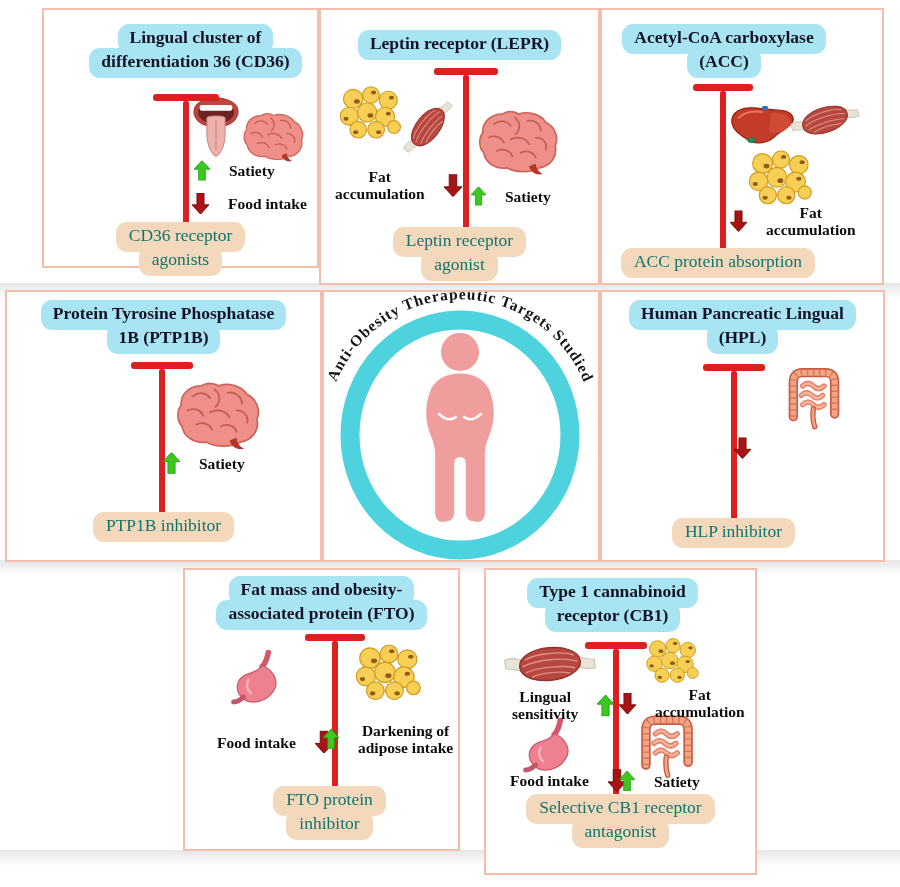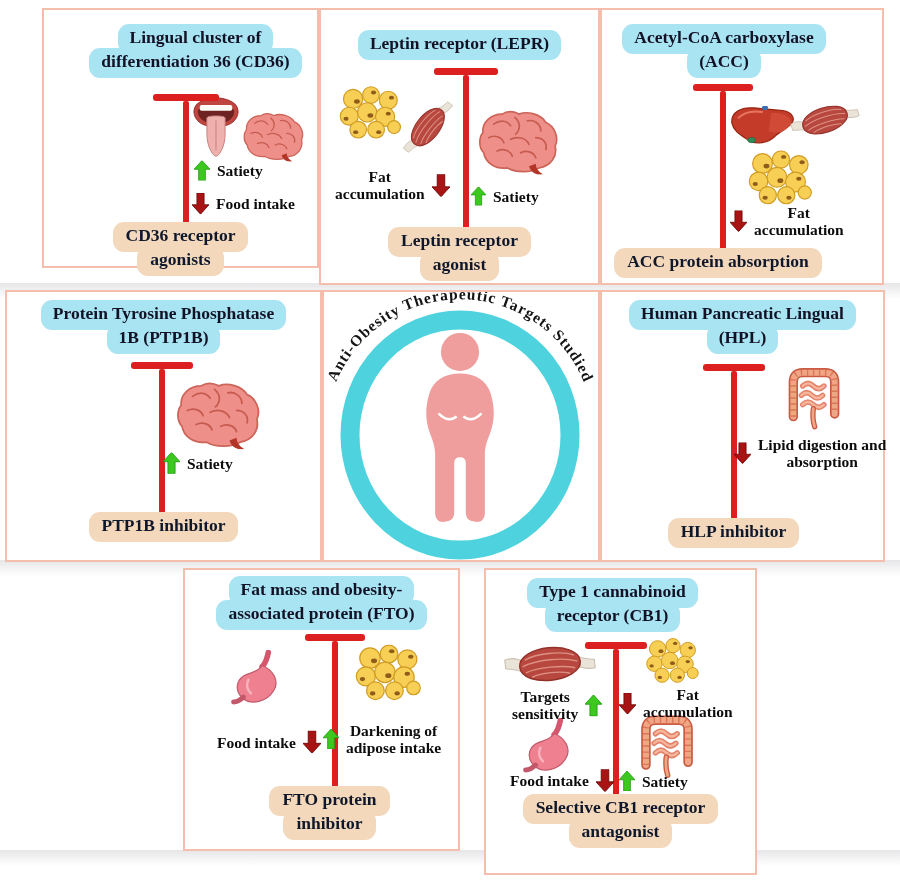--- a/index.html
+++ b/index.html
@@ -8,29 +8,29 @@
   .band{position:absolute;left:0;right:0;height:16px;z-index:0;
         background:linear-gradient(180deg,#e6e6e8,rgba(255,255,255,0));}
   .panel{position:absolute;background:#fff;border:2px solid var(--panel_border,#f5beac);
          box-sizing:border-box;z-index:1;}
   .hdr,.lbl{position:absolute;left:0;right:0;text-align:center;z-index:3;}
   .hdr div,.lbl div{margin-top:-6px;}
   .hdr div:first-child,.lbl div:first-child{margin-top:0;}
   .hl{display:inline-block;background:var(--header_bg,#a9e4f2);color:var(--ink,#121226);
       border-radius:11px;padding:3px 12px 6px;font-size:17.5px;font-weight:bold;
       line-height:21px;white-space:nowrap;}
-  .ll{display:inline-block;background:var(--label_bg,#f3d8bc);color:#0f172a;
-      border-radius:11px;padding:3px 13px 6px;font-size:17.5px;font-weight:bold;
+  .ll{display:inline-block;background:var(--label_bg,#f3d8bc);color:#0f766e;
+      border-radius:11px;padding:3px 13px 6px;font-size:17.5px;font-weight:normal;
       line-height:21px;white-space:nowrap;}
   .tbar{position:absolute;z-index:2;}
   .tcap{height:7px;border-radius:3px;background:var(--inhibit,#d92020);}
   .tstem{width:6px;margin:0 auto;background:var(--inhibit,#d92020);border-radius:2px;}
   .icon{position:absolute;z-index:1;}
   .icon svg{width:100%;height:100%;display:block;overflow:visible;}
-  .fx{position:absolute;display:flex;align-items:center;gap:7px;font-size:15.5px;
+  .fx{position:absolute;display:flex;align-items:center;gap:19px;font-size:15.5px;
       font-weight:bold;color:#0c0c0c;white-space:nowrap;z-index:2;line-height:17px;}
   .t2{display:block;text-align:center;}
   .t2 span{display:block;}
   .arr{flex:0 0 auto;overflow:visible;}
   .arr.up{fill:var(--arrow_up,#3cc81f);stroke:#1f9a0e;stroke-width:1;}
   .arr.down{fill:var(--arrow_down,#a81313);stroke:#6e0a0a;stroke-width:1;}
   .ring{stroke:var(--ring,#4ed3de);}
   .bodyfill{fill:var(--body,#ef9d9d);}
   .arctext{font-family:"Liberation Serif","DejaVu Serif",serif;font-weight:bold;
            font-size:15.5px;fill:#141414;}
@@ -318,24 +318,20 @@
     </div>
     <div class="icon" style="left:182px;top:72px;width:60px;height:68px">
       <svg viewBox="0 0 90 100">
           <use href="#sym-intestine"></use>
         </svg>
       </div>
     <div class="fx" style="left:132px;top:144px">
       <svg class="arr down" width="17" height="24" viewBox="0 0 20 25">
           <use href="#sym-arr-down"></use>
         </svg>
-      <span class="t2">
-        <span>Lipid digestion and</span>
-        <span>absorption</span>
-      </span>
     </div>
     <div class="lbl" style="top:226px;transform:translateX(-9px)">
       <div><span class="ll">HLP inhibitor</span></div>
     </div>
   </div>
 
   <div class="panel" style="left:183px;top:568px;width:277px;height:283px">
     <div class="hdr" style="top:6px">
       <div><span class="hl">Fat mass and obesity-</span></div>
       <div><span class="hl">associated protein (FTO)</span></div>
@@ -389,21 +385,21 @@
           <use href="#sym-muscle"></use>
         </svg>
       </div>
     <div class="icon" style="left:158px;top:68px;width:58px;height:46px">
       <svg viewBox="0 0 100 84">
           <use href="#sym-fatcells"></use>
         </svg>
       </div>
     <div class="fx" style="left:26px;top:118px">
       <span class="t2">
-        <span>Targets</span>
+        <span>Lingual</span>
         <span>sensitivity</span>
       </span>
       <svg class="arr up" width="17" height="23" viewBox="0 0 20 25">
           <use href="#sym-arr-up"></use>
         </svg>
     </div>
     <div class="fx" style="left:133px;top:116px">
       <svg class="arr down" width="17" height="23" viewBox="0 0 20 25">
           <use href="#sym-arr-down"></use>
         </svg>

